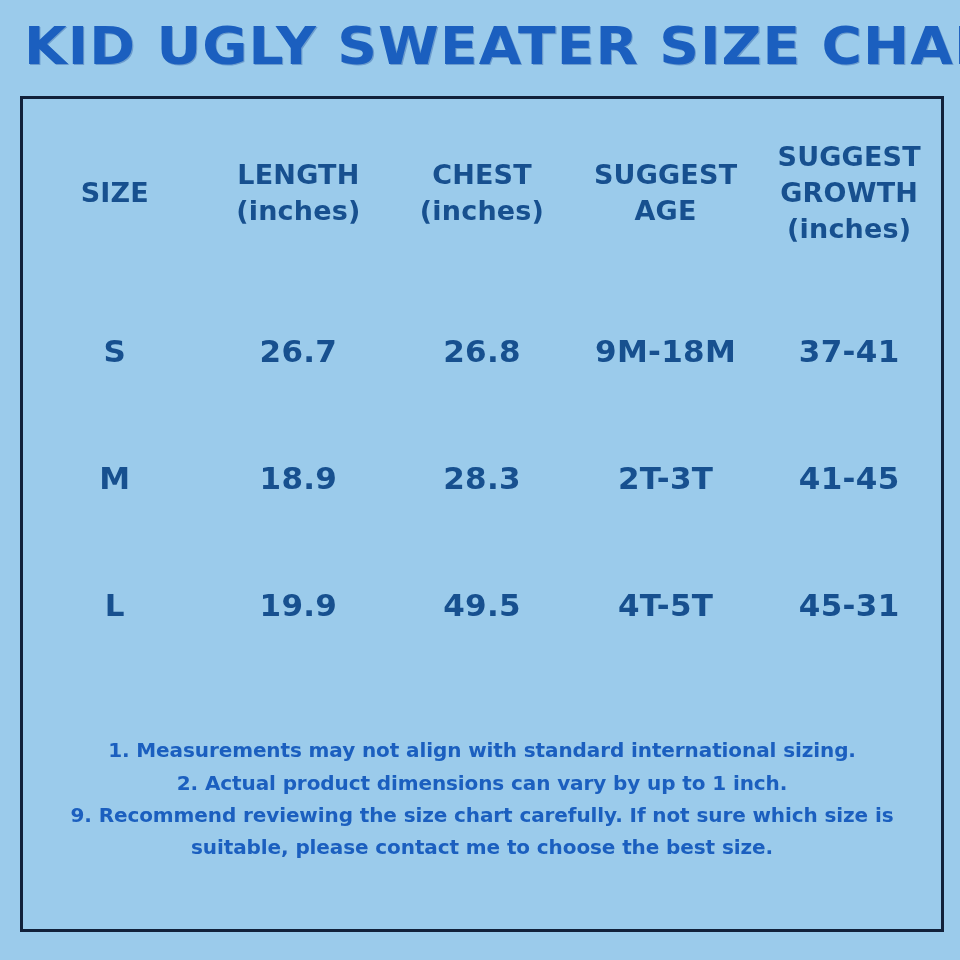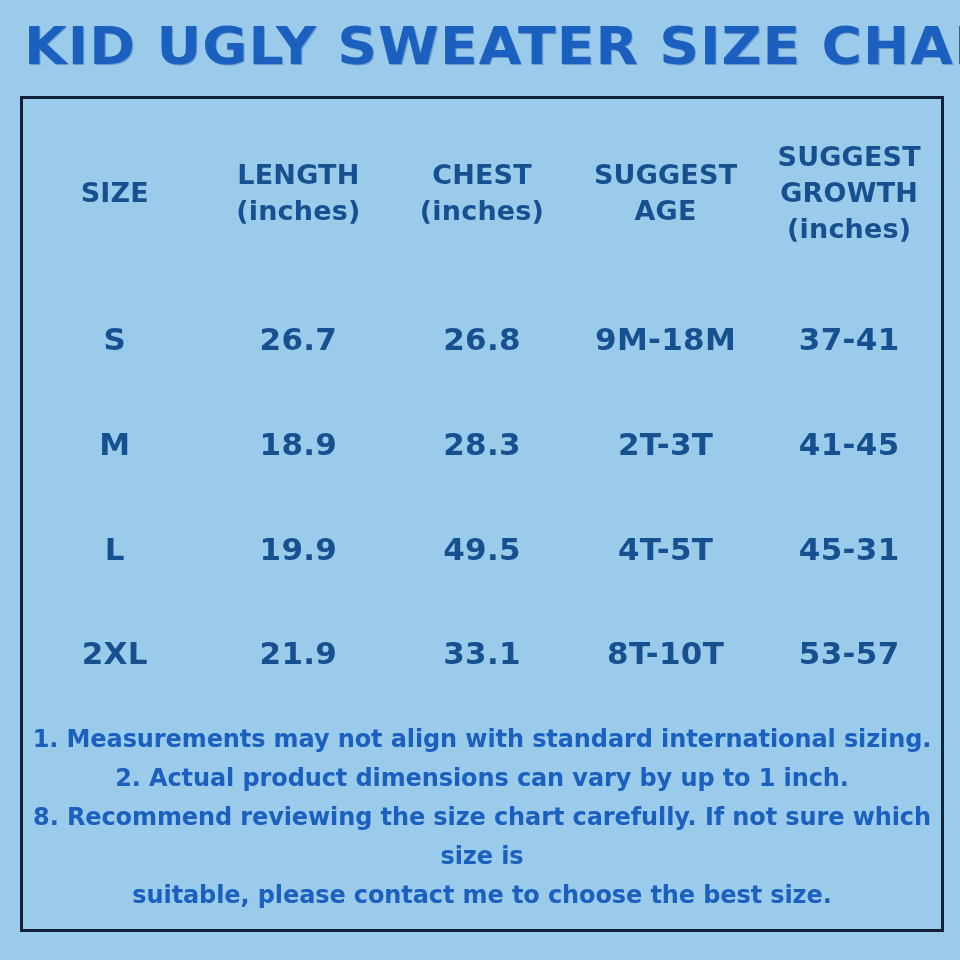--- a/index.html
+++ b/index.html
@@ -96,21 +96,21 @@
   td.notes-cell {
     height: 186px;
     text-align: left;
     vertical-align: top;
     padding: 22px 18px 0 14px;
   }
   .notes {
     color: #1b5fbf;
     font-family: "DejaVu Sans", sans-serif;
     font-weight: 700;
-    font-size: 24px;
+    font-size: 20px;
     line-height: 1.62;
     letter-spacing: -0.1px;
   }
   .notes .note-line { display: block; }
 </style>
 </head>
 <body>
 
 <div class="page">
 
@@ -162,34 +162,27 @@
 
         <tr class="row-div">
           <td class="col-div">L</td>
           <td class="col-div">19.9</td>
           <td class="col-div">49.5</td>
           <td class="col-div">4T-5T</td>
           <td>45-31</td>
         </tr>
 
 
-        <tr class="row-div">
-          <td class="col-div">2XL</td>
-          <td class="col-div">21.9</td>
-          <td class="col-div">33.1</td>
-          <td class="col-div">8T-10T</td>
-          <td>53-57</td>
-        </tr>
 
         <tr>
           <td class="notes-cell" colspan="5">
             <div class="notes">
               <span class="note-line">1. Measurements may not align with standard international sizing.</span>
               <span class="note-line">2. Actual product dimensions can vary by up to 1 inch.</span>
-              <span class="note-line">8. Recommend reviewing the size chart carefully. If not sure which size is</span>
+              <span class="note-line">9. Recommend reviewing the size chart carefully. If not sure which size is</span>
               <span class="note-line">suitable, please contact me to choose the best size.</span>
             </div>
           </td>
         </tr>
 
       </tbody>
     </table>
   </div>
 
 </div>

